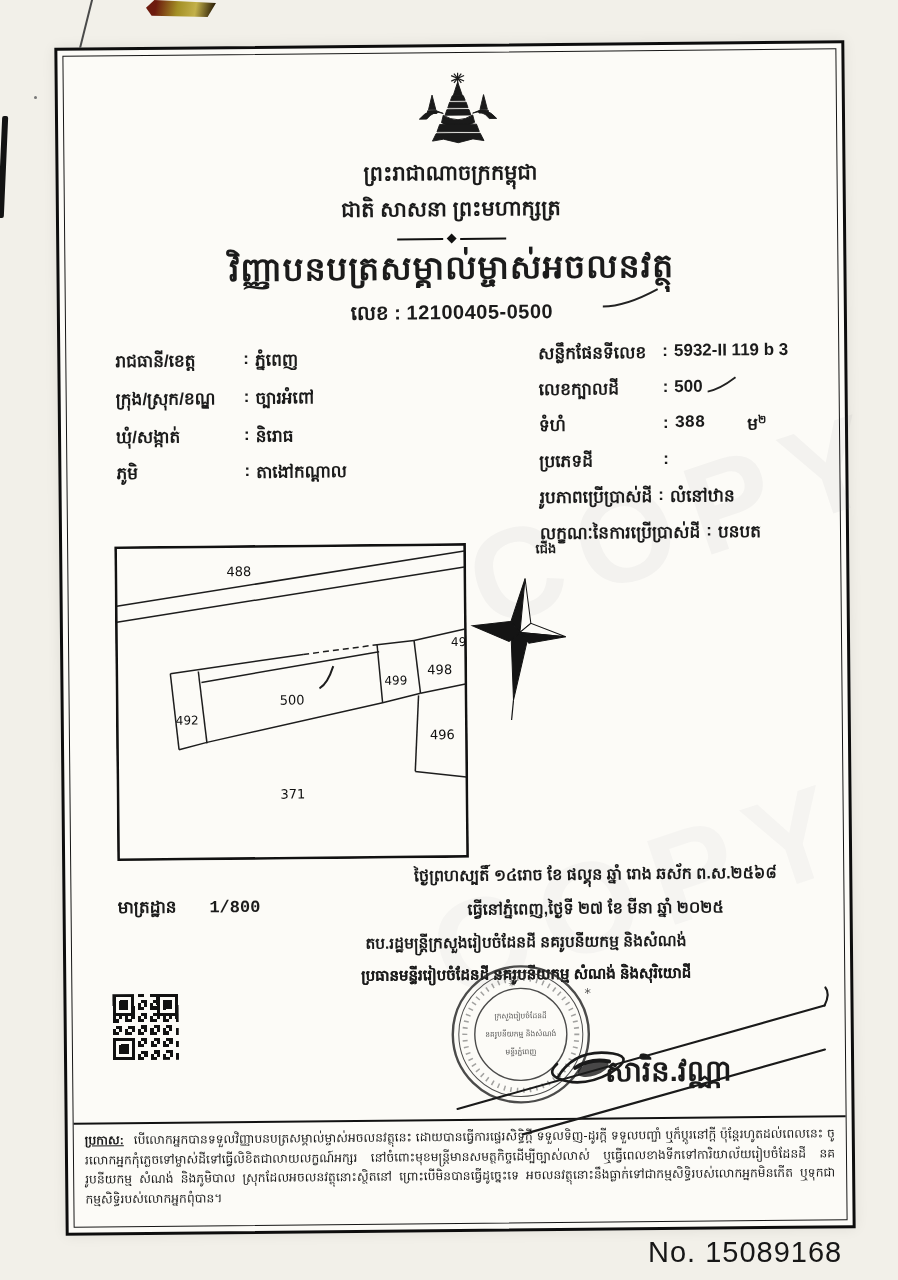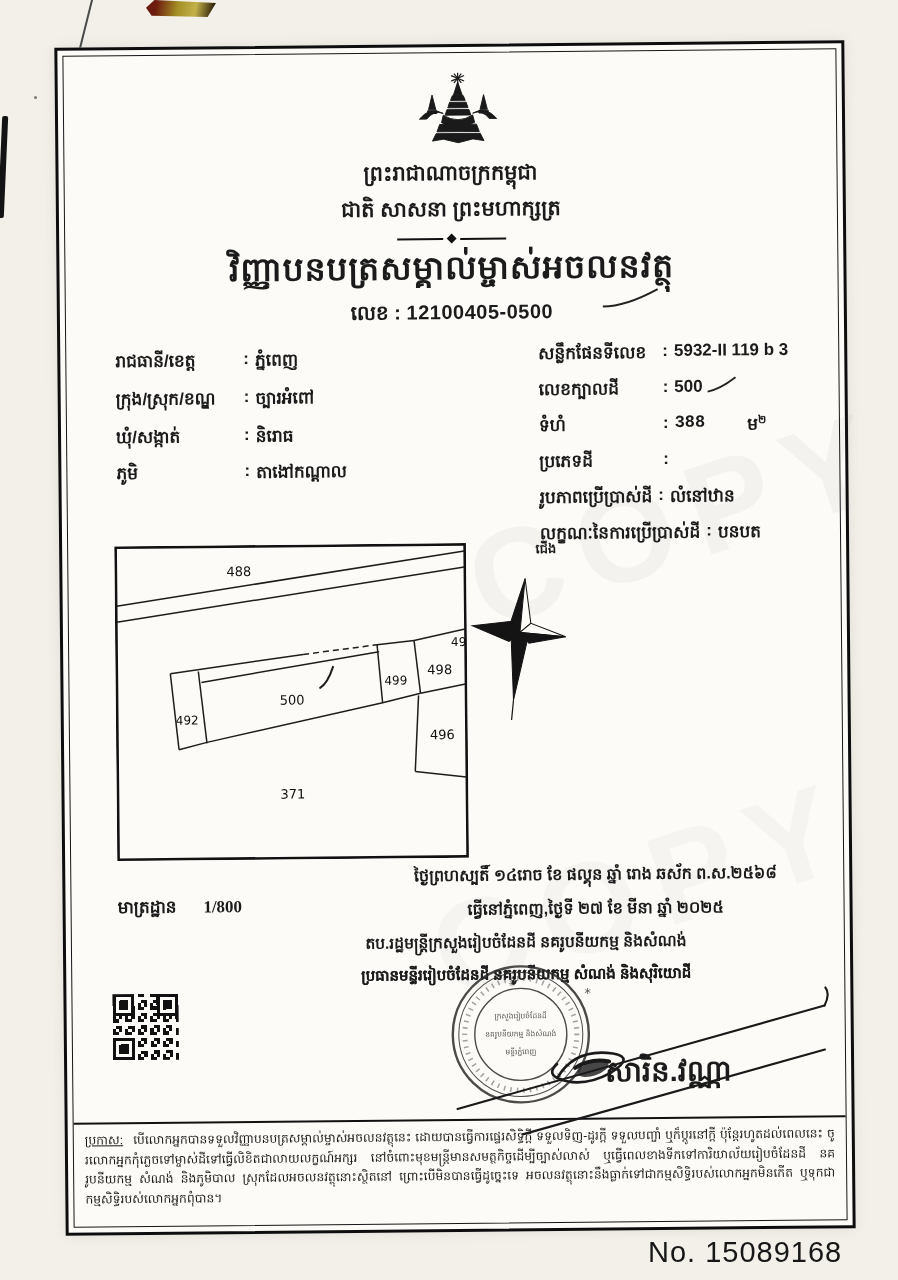--- a/index.html
+++ b/index.html
@@ -35,32 +35,32 @@
   .frow .lab{min-width:122px}
   .frow .colon{margin:0 6px}
   .rcol .lab{min-width:118px}
   .frow .val{font-weight:bold}
   .unit{margin-left:42px}
   .unit sup{font-size:11px}
   
   .map-box{left:52px;top:496px;width:352px;height:315px}
   .north-label{left:430px;top:494px;width:64px;text-align:right;font-size:13px;font-weight:bold}
   .scale{left:52px;top:846px;font-size:17px;font-weight:bold}
-  .scale .v{margin-left:22px;font-family:Liberation Serif, serif}
+  .scale .v{margin-left:28px;font-family:Liberation Mono, monospace}
   .dateline1{top:818px;left:250px;width:560px;text-align:center;font-size:16px;font-weight:bold;white-space:nowrap;overflow:hidden}
   .dateline2{top:852px;left:250px;width:560px;text-align:center;font-size:16px;font-weight:bold;white-space:nowrap;overflow:hidden}
   .sig1{top:886px;left:150px;width:620px;text-align:center;font-size:15.5px;font-weight:bold;white-space:nowrap;overflow:hidden}
   .sig2{top:918px;left:150px;width:620px;text-align:center;font-size:15px;font-weight:bold;
         white-space:nowrap;overflow:hidden;text-shadow:0 0 .6px #333}
   .signer-name{top:1008px;left:538px;width:240px;font-size:29px;font-weight:bold;white-space:nowrap;overflow:hidden}
   .seal-text{font-size:7.5px;fill:#2e2e2e}
   .notice{left:6px;right:6px;top:1072px;bottom:6px;border-top:2.2px solid #111;
           padding:7px 11px;font-size:12.3px;line-height:1.6;text-align:justify;
           overflow:hidden;box-sizing:border-box}
-  .notice .lead{font-weight:normal;text-decoration:underline;margin-right:6px}
+  .notice .lead{font-weight:bold;text-decoration:underline;margin-right:6px}
   .serial{left:648px;top:1236px;font-size:29px;letter-spacing:1px;color:#171717;white-space:nowrap}
   svg text{font-family:"DejaVu Sans",sans-serif}
 </style>
 </head>
 <body>
 
 <div class="abs blob-top"></div>
 <div class="abs diag-line"></div>
 <div class="abs edge-bar"></div>
 <div class="abs speck"></div>

